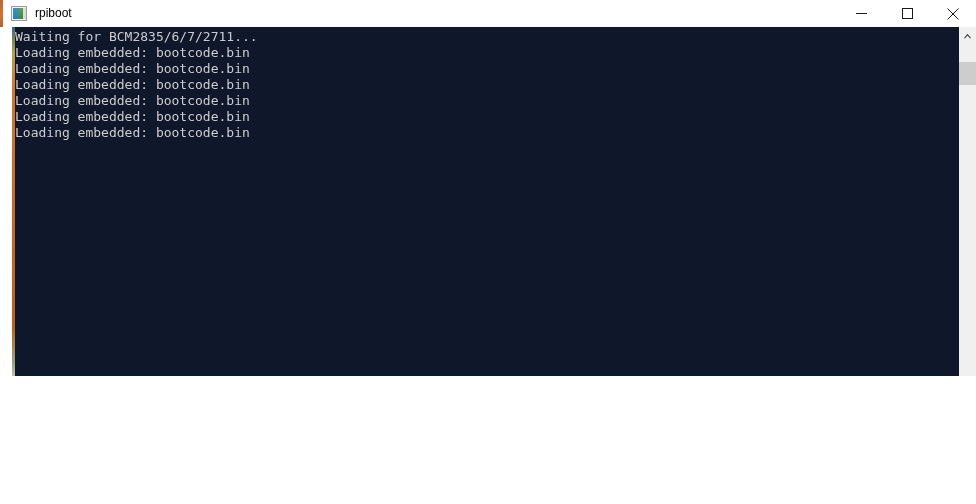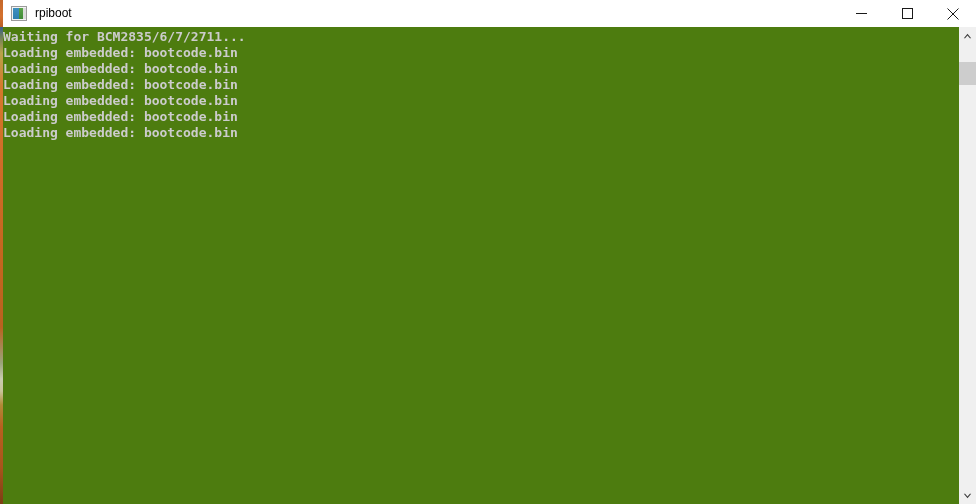--- a/index.html
+++ b/index.html
@@ -10,21 +10,21 @@
   body {
     width: 976px;
     height: 504px;
     overflow: hidden;
     font-family: "Liberation Sans", sans-serif;
   }
 
   #window {
     position: relative;
     width: 976px;
-    height: 504px;
+    height: 376px;
     background: #ffffff;
     box-sizing: border-box;
     overflow: hidden;
   }
 
   
   #titlebar {
     position: absolute;
     left: 0; top: 0;
     width: 976px;
@@ -99,28 +99,27 @@
   }
   #btn-min { right: 92px; }
   #btn-max { right: 46px; }
   #btn-close { right: 0px; }
 
   .winbtn svg { display: block; }
 
   
   #terminal {
     position: absolute;
-    left: 0;
+    left: 12px;
     top: 27px;
     width: 959px;
     height: 477px;
-    background: #4d7c0f;
-    overflow: hidden;
-    box-sizing: border-box;
-    font-weight: bold;
+    background: #0f172a;
+    overflow: hidden;
+    box-sizing: border-box;
   }
 
   #left-strip {
     position: absolute;
     left: 0;
     top: 0;
     width: 3px;
     height: 477px;
     background: linear-gradient(to bottom,
         #3a5f8a 0px,

